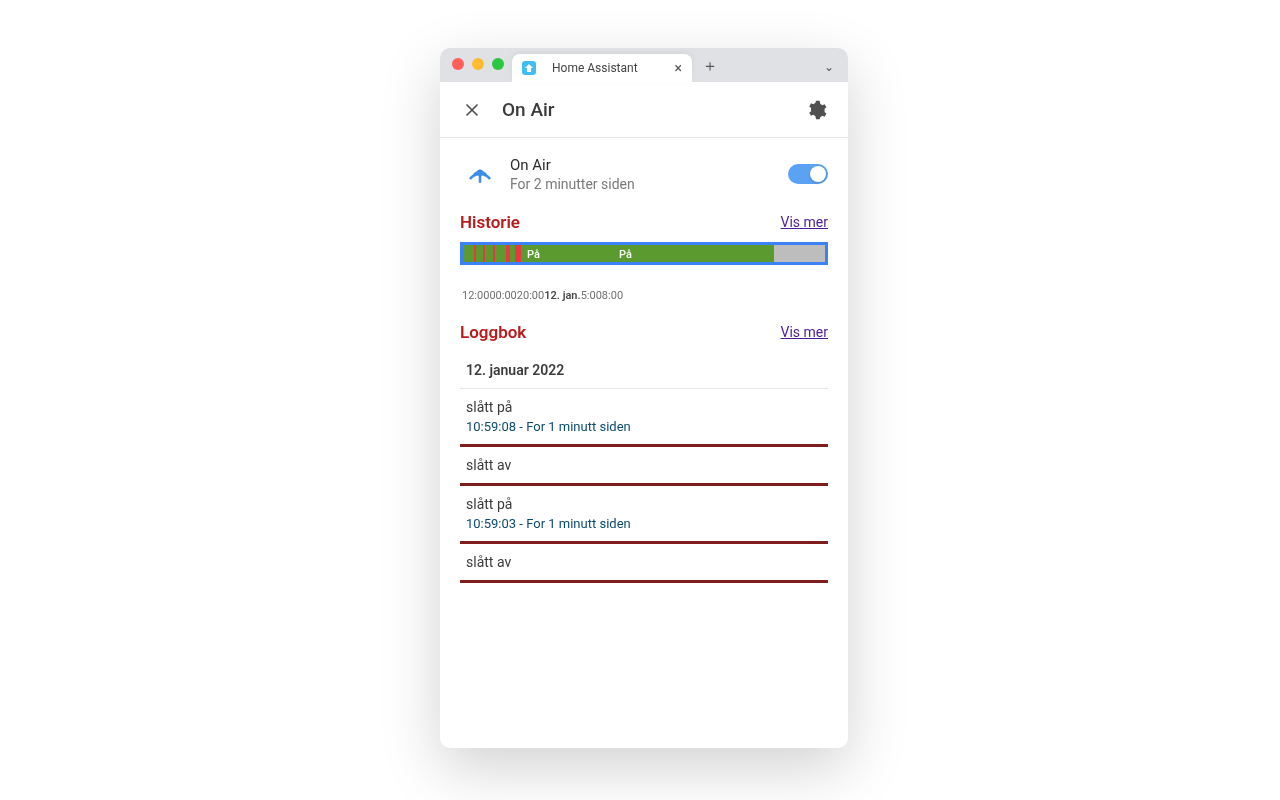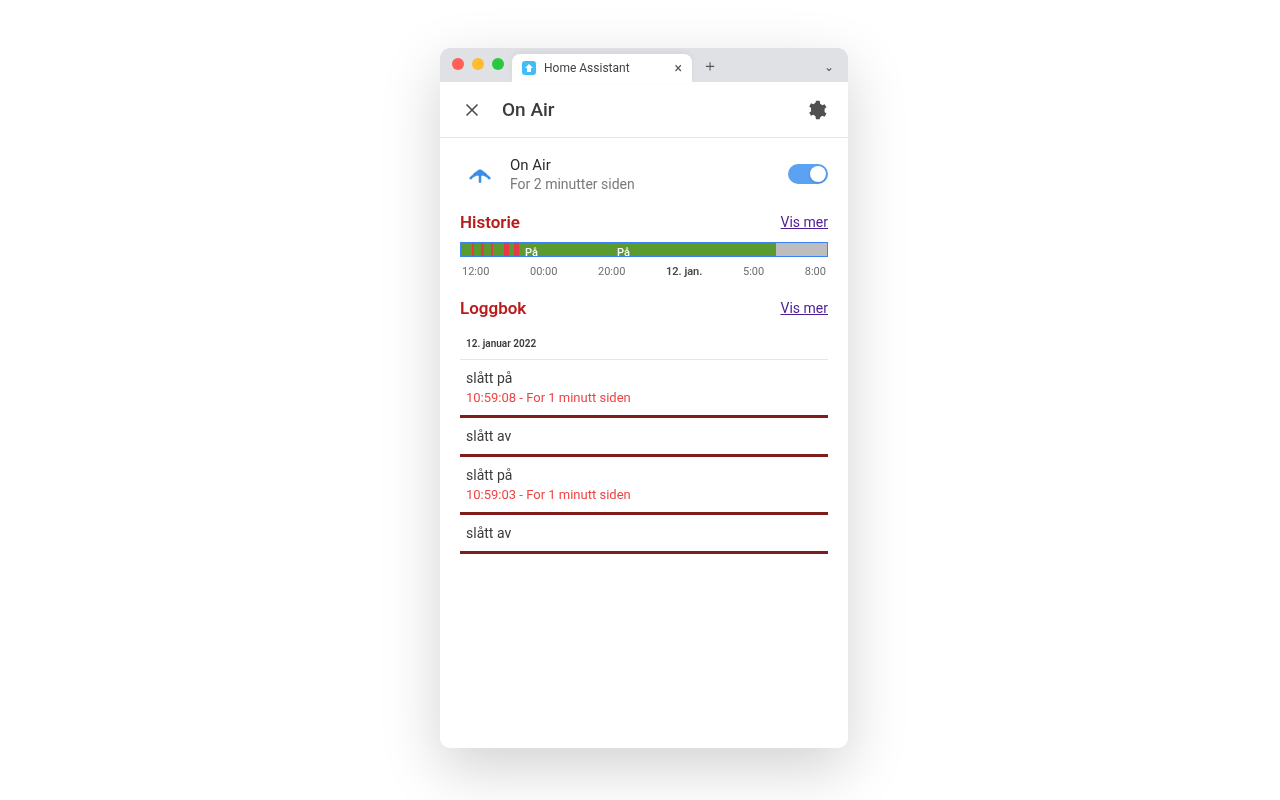--- a/index.html
+++ b/index.html
@@ -45,21 +45,21 @@
     margin-left: 72px;
     height: 28px;
     background: #fff;
     border-top-left-radius: 8px;
     border-top-right-radius: 8px;
     display: flex;
     align-items: center;
     padding: 12px 10px;
     font-size: 12px;
     color: #444;
-    gap: 8px;
+    gap: 16px;
     min-width: 180px;
     box-shadow: 0 -2px 6px rgba(0,0,0,0.05);
   }
   .tab-favicon {
     width: 14px; height: 14px;
     background: #41bdf5;
     border-radius: 3px;
     position: relative;
   }
   .tab-favicon::after {
@@ -175,69 +175,69 @@
   .section-more {
     font-size: 14px;
     color: #4c1d95;
     text-decoration: underline;
     cursor: pointer;
     margin-left: 20px;
   }
 
   .timeline {
     width: 100%;
-    height: 15px;
-    border: 1px solid #3b82f6;
+    height: 23px;
+    border: 3px solid #3b82f6;
     display: flex;
     overflow: hidden;
     position: relative;
     font-size: 11px;
     color: #fff;
   }
   .seg { height: 100%; }
   .seg-on { background: #5a9a2f; }
   .seg-off { background: #e63946; }
   .seg-future { background: #bdbdbd; }
   .seg-label {
     position: absolute;
     top: 3px;
     font-size: 11px;
     font-weight: 500;
     color: #fff;
   }
   .ticks {
     display: flex;
-    justify-content: space-between;
+    justify-content: flex-start;
     font-size: 11px;
     color: #6e6e6e;
-    margin-top: 8px;
+    margin-top: 24px;
     padding: 0 2px;
   }
   .ticks span.bold { font-weight: 600; color: #4a4a4a; }
 
   .section-gap { height: 20px; }
 
   .log-date {
-    font-size: 10px;
+    font-size: 14px;
     font-weight: 600;
     color: #3b3b3b;
     padding: 10px 6px;
     border-bottom: 1px solid #e6e6e6;
   }
   .log-entry {
     padding: 10px 6px;
     border-bottom: 3px solid #7f1d1d;
   }
   .log-title {
     font-size: 14px;
     color: #3b3b3b;
   }
   .log-sub {
     font-size: 13px;
-    color: #ef4444;
+    color: #0c4a6e;
     margin-top: 4px;
   }
 </style>
 </head>
 <body>
 
 <div class="window">
 
   <div class="chrome">
     <div class="traffic">

